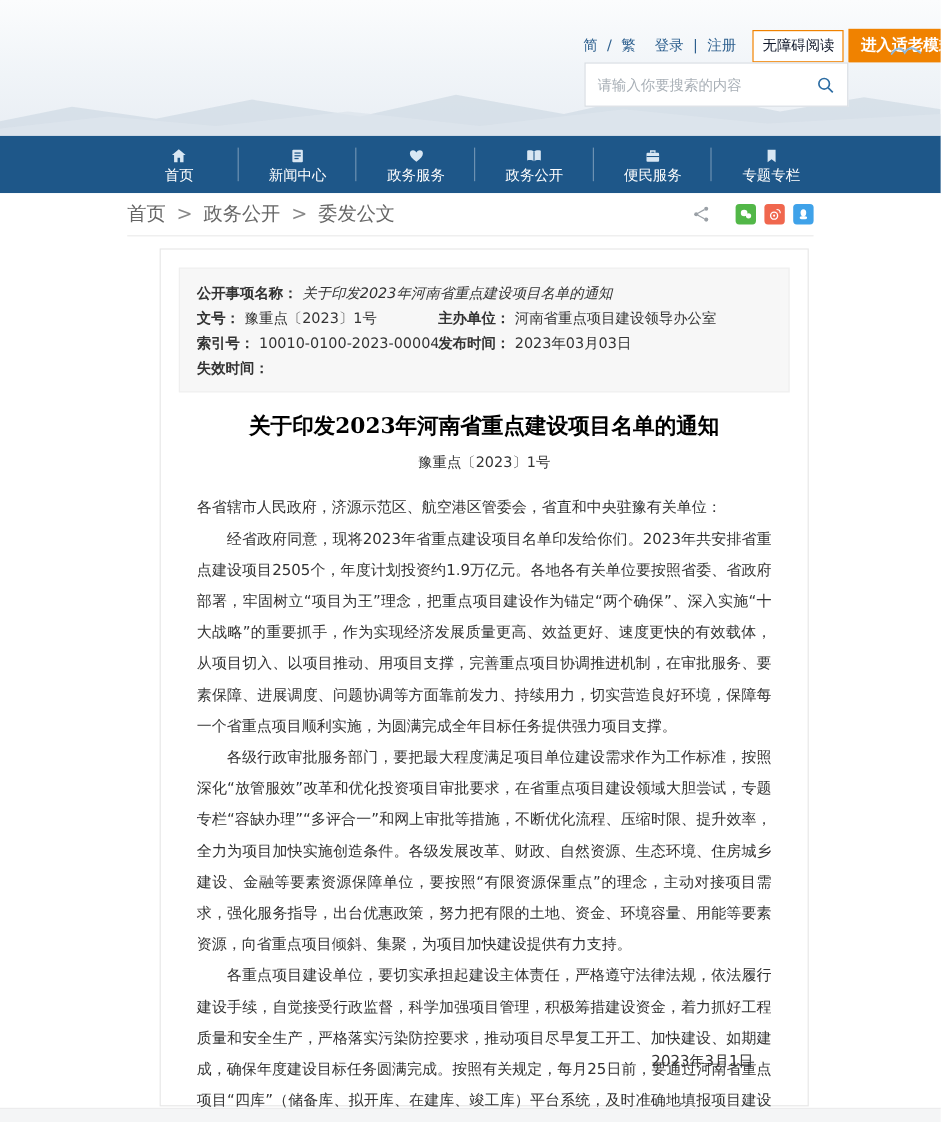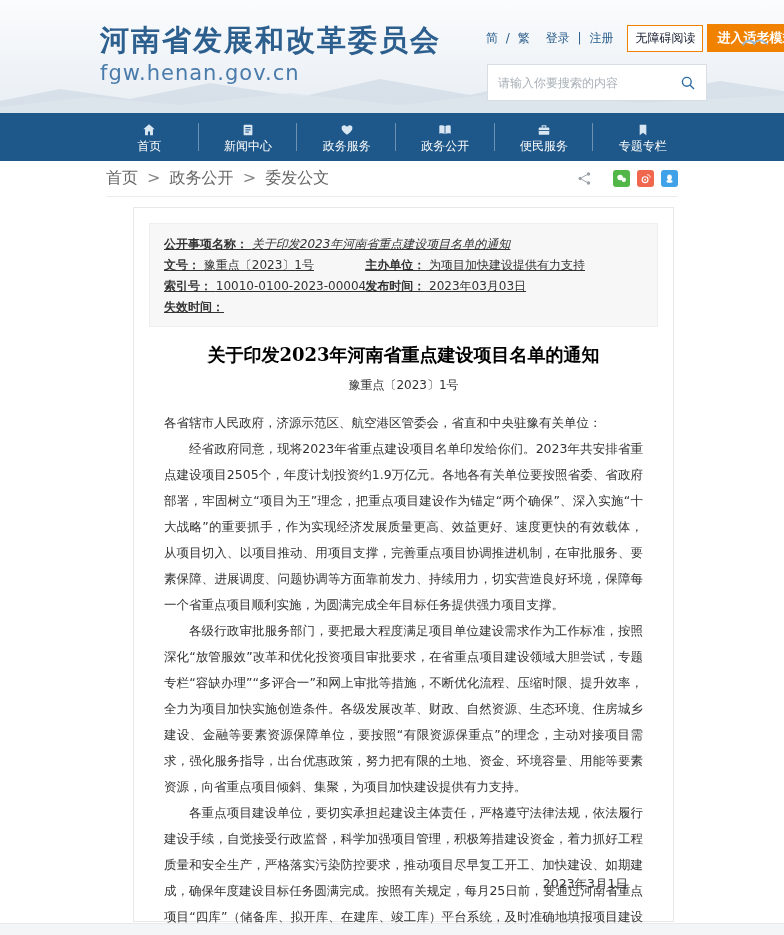--- a/index.html
+++ b/index.html
@@ -11,21 +11,21 @@
   .mountains { position: absolute; left: 0; bottom: 0; width: 100%; height: 60px; }
   .logo-block { position: absolute; left: 100px; top: 22px; }
   .site-name { font-size: 29px; font-weight: bold; color: #2d5f8e; letter-spacing: 2px; line-height: 36px; }
   .site-url { font-size: 21px; color: #4a7bab; letter-spacing: 1px; margin-top: 3px; }
   .util-row { position: absolute; left: 486px; top: 24px; display: flex; align-items: center; font-size: 12px; color: #2d5f8e; white-space: nowrap; }
   .util-row .lang a, .util-row .auth a { color: #2d5f8e; text-decoration: none; }
   .util-sep { color: #2d5f8e; margin: 0 4px; }
   .auth { margin-left: 16px; }
   .btn-access { margin-left: 14px; border: 1px solid #f08200; color: #0f172a; background: #fff; font-size: 12px; padding: 4px 7px; cursor: pointer; }
   .btn-elder { margin-left: 4px; border: none; background: #f08200; color: #fff; font-size: 13px; font-weight: bold; padding: 5px 10px; cursor: pointer; }
-  .search-box { position: absolute; left: 487px; top: 64px; width: 220px; height: 37px; background: #fff; border: 1px solid #d7dde3; display: flex; align-items: center; padding: 0 10px; }
+  .search-box { position: absolute; left: 487px; top: 52px; width: 220px; height: 37px; background: #fff; border: 1px solid #d7dde3; display: flex; align-items: center; padding: 0 10px; }
   .search-box input { flex: 1; border: none; outline: none; font-size: 12px; color: #333; background: transparent; font-family: inherit; }
   .search-box input::placeholder { color: #a9b0b7; }
   .search-btn { background: none; border: none; cursor: pointer; display: flex; align-items: center; }
   .bird { position: absolute; left: 742px; top: 36px; }
 
   
   .nav { height: 48px; background: #1e5789; display: flex; }
   .nav-inner { display: flex; margin-left: 100px; width: 592px; }
   .nav-item { flex: 1; display: flex; flex-direction: column; align-items: center; justify-content: center; gap: 3px; position: relative; cursor: pointer; }
   .nav-item:not(:last-child)::after { content: ""; position: absolute; right: 0; top: 10px; width: 1px; height: 28px; background: rgba(255,255,255,.35); }
@@ -42,21 +42,21 @@
   .share-glyph { margin-right: 14px; display: flex; }
   .social-icon { width: 17px; height: 17px; border-radius: 3px; display: flex; align-items: center; justify-content: center; cursor: pointer; }
   .social-wechat { background: #52b748; }
   .social-weibo { background: #f0674e; }
   .social-qq { background: #3fa2e9; }
 
   
   .doc-card { position: relative; margin: 10px 0 0 133px; width: 541px; height: 715px; background: #fff; border: 1px solid #e8e8e8; }
   .meta-box { margin: 15px; background: #f7f7f7; border: 1px solid #efefef; padding: 10px 14px 8px; font-size: 12px; color: #333; }
   .meta-grid { display: grid; grid-template-columns: 42% 58%; }
-  .meta-cell { line-height: 21px; white-space: nowrap; overflow: hidden; text-decoration: underline; }
+  .meta-cell { line-height: 21px; white-space: nowrap; overflow: hidden; }
   .meta-cell.span2 { grid-column: 1 / span 2; }
   .meta-label { font-weight: bold; color: #333; }
   .meta-value { color: #333; }
   .meta-value.italic { font-style: italic; }
 
   .doc-title { margin-top: 16px; text-align: center; font-size: 18px; font-weight: bold; color: #000; font-family: "DejaVu Serif", "Liberation Serif", serif; }
   .doc-subtitle { margin-top: 10px; text-align: center; font-size: 12px; color: #333; }
 
   .doc-body { padding: 16px 30px 0; font-size: 12.5px; color: #333; line-height: 26px; text-align: justify; }
   .doc-body p { text-indent: 2em; }
@@ -68,24 +68,20 @@
 </style>
 </head>
 <body>
 
 <div class="header">
   <svg class="mountains" viewBox="0 0 784 60" preserveAspectRatio="none">
     <path d="M0 48 L60 36 L130 46 L210 30 L300 44 L380 26 L470 42 L560 22 L650 40 L720 28 L784 38 L784 60 L0 60 Z" fill="#c7d3df" opacity="0.55"></path>
     <path d="M0 54 L90 44 L180 52 L290 40 L400 52 L520 38 L640 50 L784 42 L784 60 L0 60 Z" fill="#dde5ec" opacity="0.8"></path>
   </svg>
 
-  <div class="logo-block">
-    <div class="site-name">河南省发展和改革委员会</div>
-    <div class="site-url">fgw.henan.gov.cn</div>
-  </div>
 
   <div class="util-row">
     <span class="lang">
       <a href="#">简</a>
       <span class="util-sep">/</span>
       <a href="#">繁</a>
     </span>
     <span class="auth">
       <a href="#">登录</a>
       <span class="util-sep">|</span>
@@ -206,21 +202,21 @@
         <div class="meta-cell span2">
           <span class="meta-label">公开事项名称：</span>
           <span class="meta-value italic">关于印发2023年河南省重点建设项目名单的通知</span>
         </div>
         <div class="meta-cell">
           <span class="meta-label">文号：</span>
           <span class="meta-value">豫重点〔2023〕1号</span>
         </div>
         <div class="meta-cell">
           <span class="meta-label">主办单位：</span>
-          <span class="meta-value">为项目加快建设提供有力支持</span>
+          <span class="meta-value">河南省重点项目建设领导办公室</span>
         </div>
         <div class="meta-cell">
           <span class="meta-label">索引号：</span>
           <span class="meta-value">10010-0100-2023-00004</span>
         </div>
         <div class="meta-cell">
           <span class="meta-label">发布时间：</span>
           <span class="meta-value">2023年03月03日</span>
         </div>
         <div class="meta-cell">

